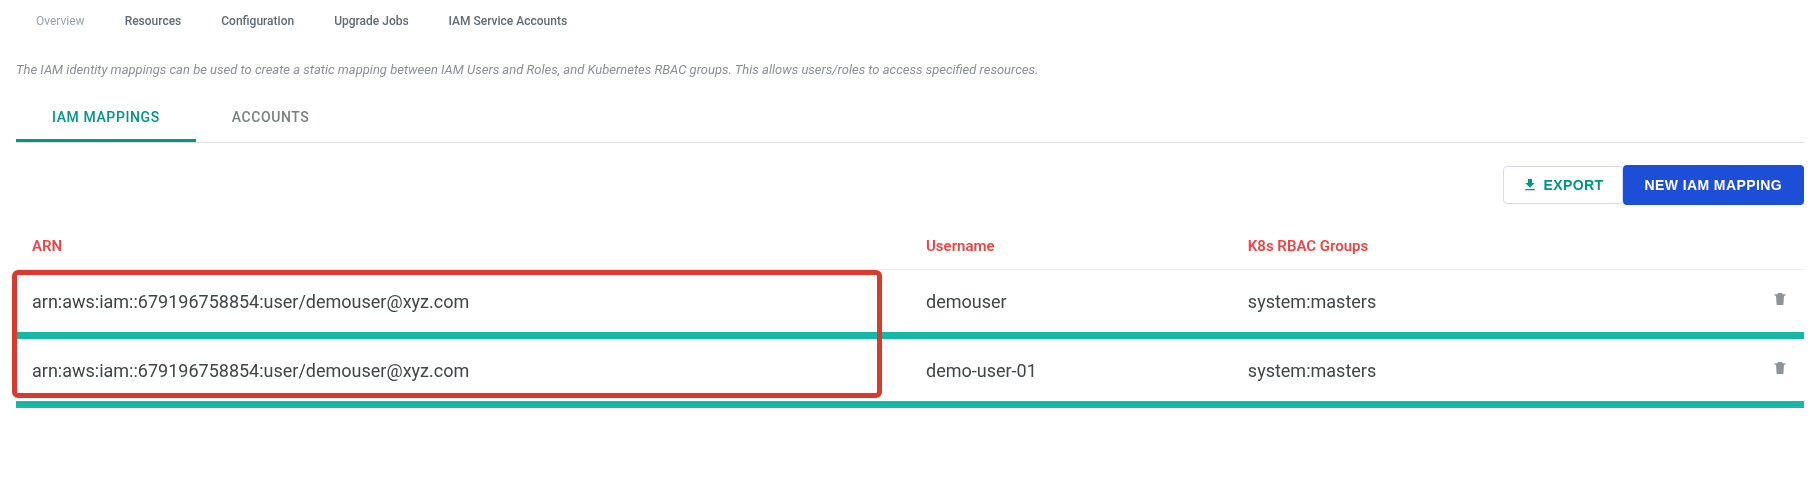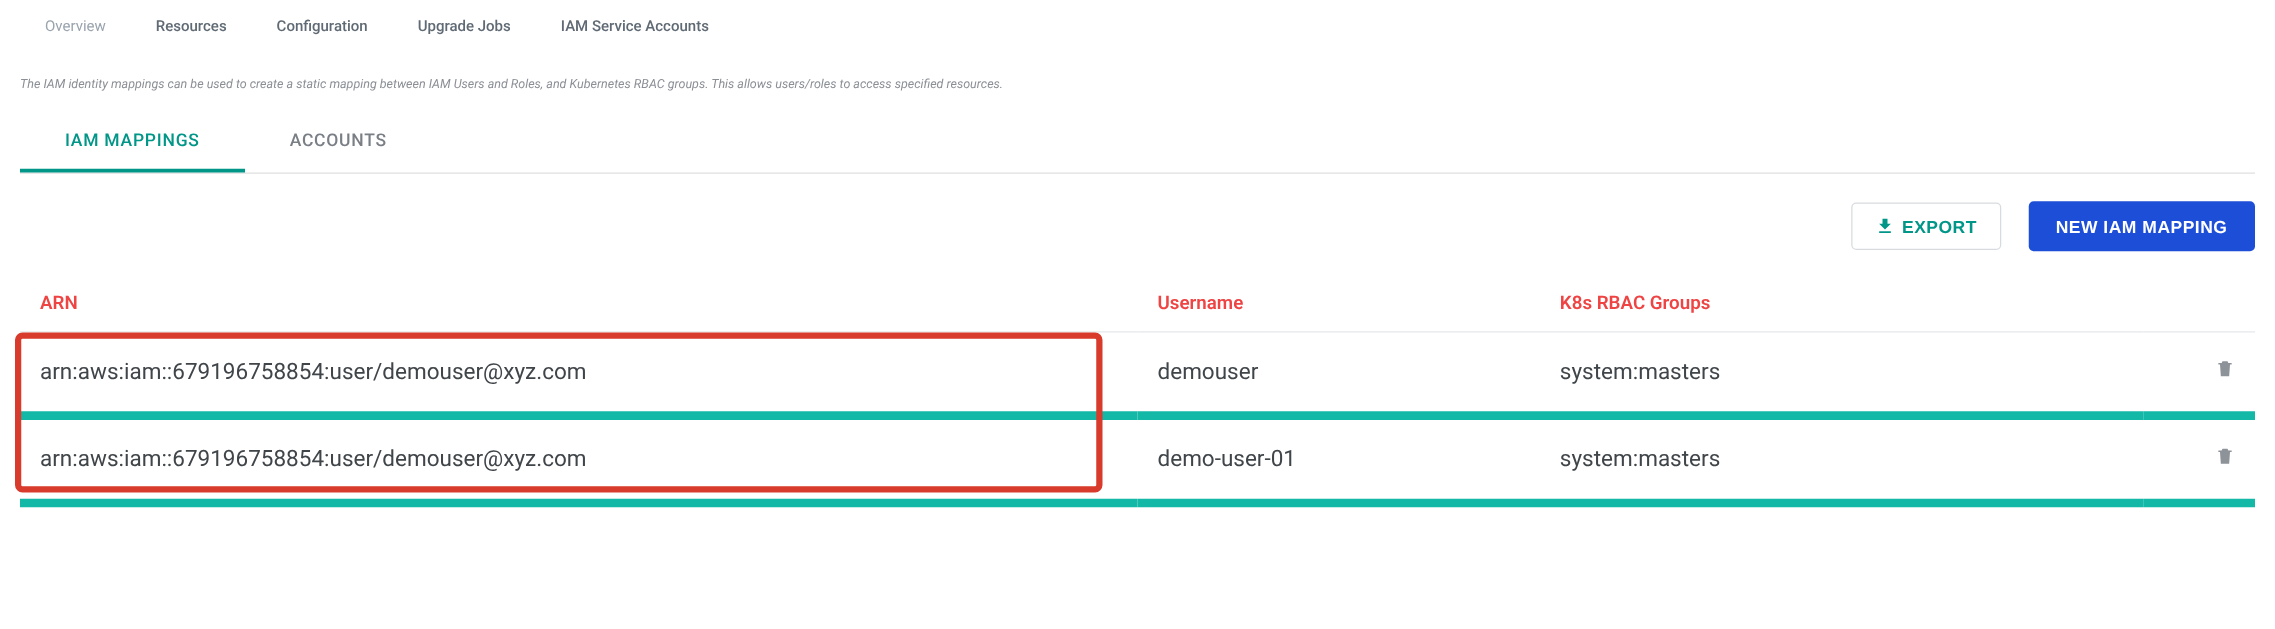--- a/index.html
+++ b/index.html
@@ -27,21 +27,21 @@
   }
   .top-tab.inactive-first { color: #9aa4ae; font-weight: 400; }
   .top-tab.active {
     color: #009688;
     border-bottom: 3px solid #009688;
   }
   .description {
     padding: 16px 16px 18px 16px;
     color: #8b8f95;
     font-style: italic;
-    font-size: 10px;
+    font-size: 13px;
   }
   .sub-tabs {
     display: flex;
     border-bottom: 1px solid #e0e0e0;
     margin: 0 16px;
     align-items: flex-end;
   }
   .sub-tab {
     padding: 14px 36px;
     font-size: 14px;
@@ -53,21 +53,20 @@
   }
   .sub-tab.active {
     color: #009688;
     border-bottom: 3px solid #009688;
   }
   .toolbar {
     display: flex;
     justify-content: flex-end;
     align-items: center;
     padding: 22px 16px 18px 16px;
-    gap: 22px;
   }
   .btn-export {
     background: #fff;
     border: 1px solid #d7dbdf;
     border-radius: 4px;
     color: #009688;
     font-weight: 600;
     font-size: 14px;
     letter-spacing: 0.4px;
     padding: 10px 18px;

